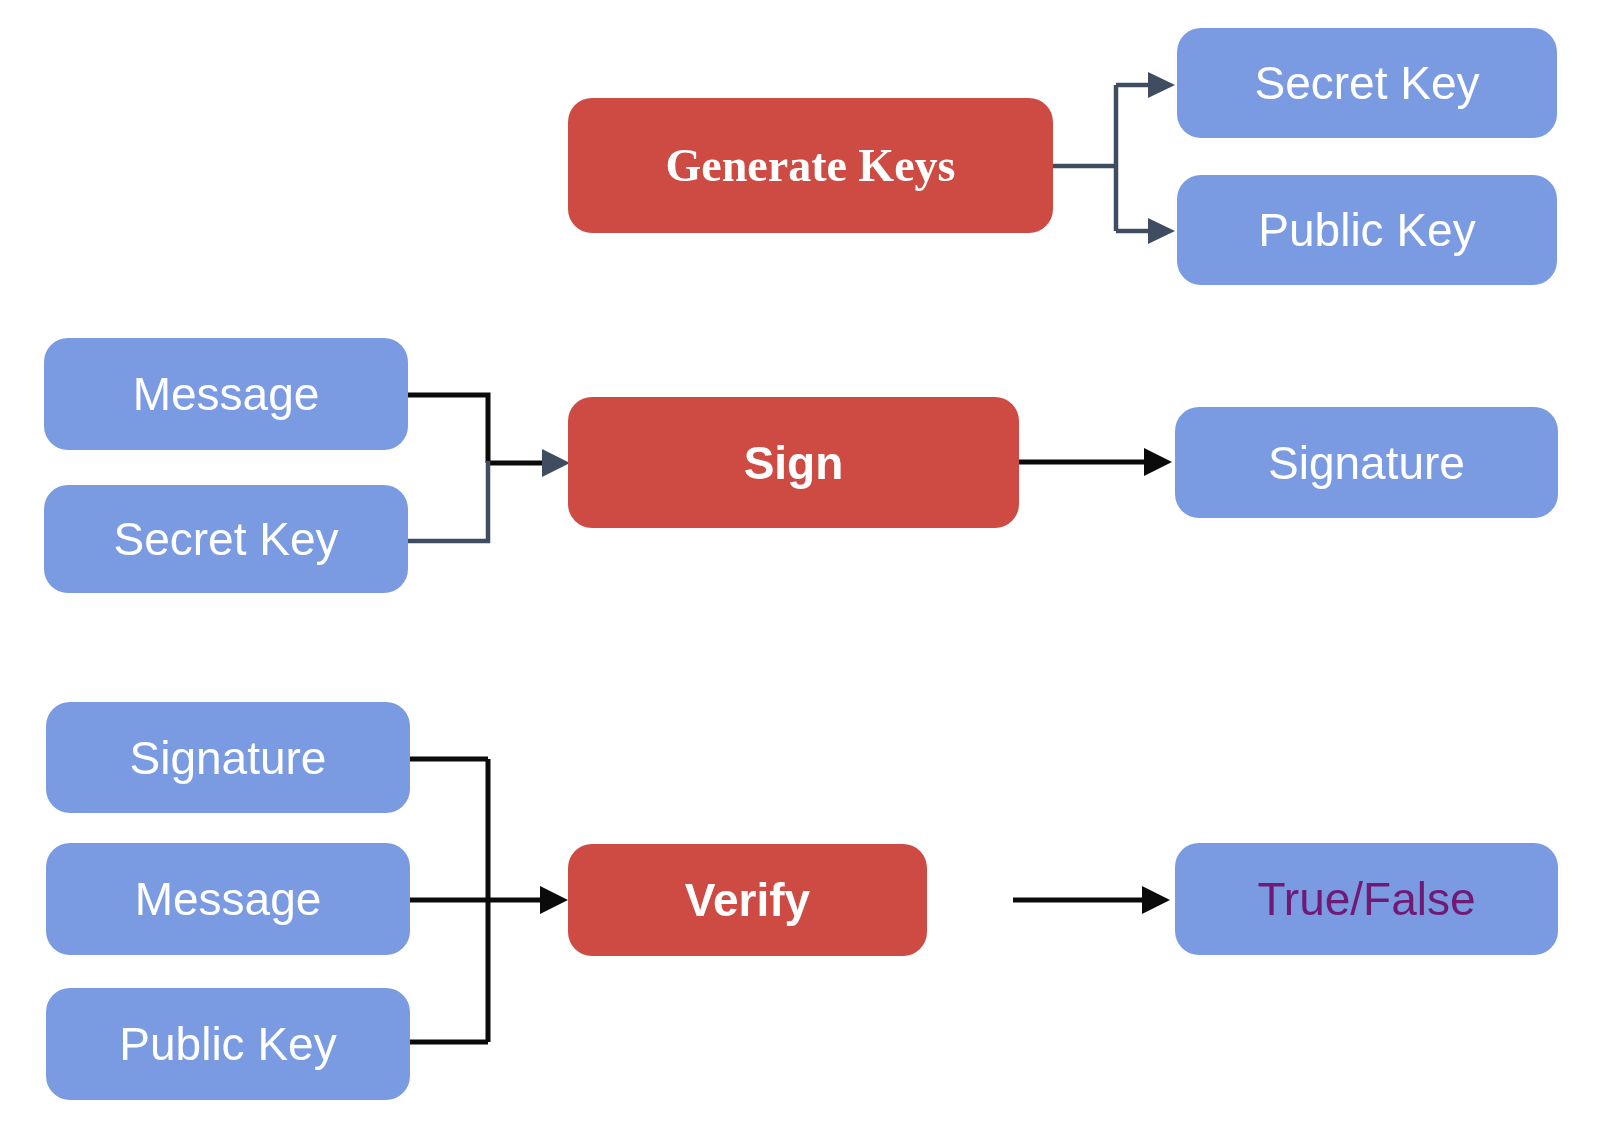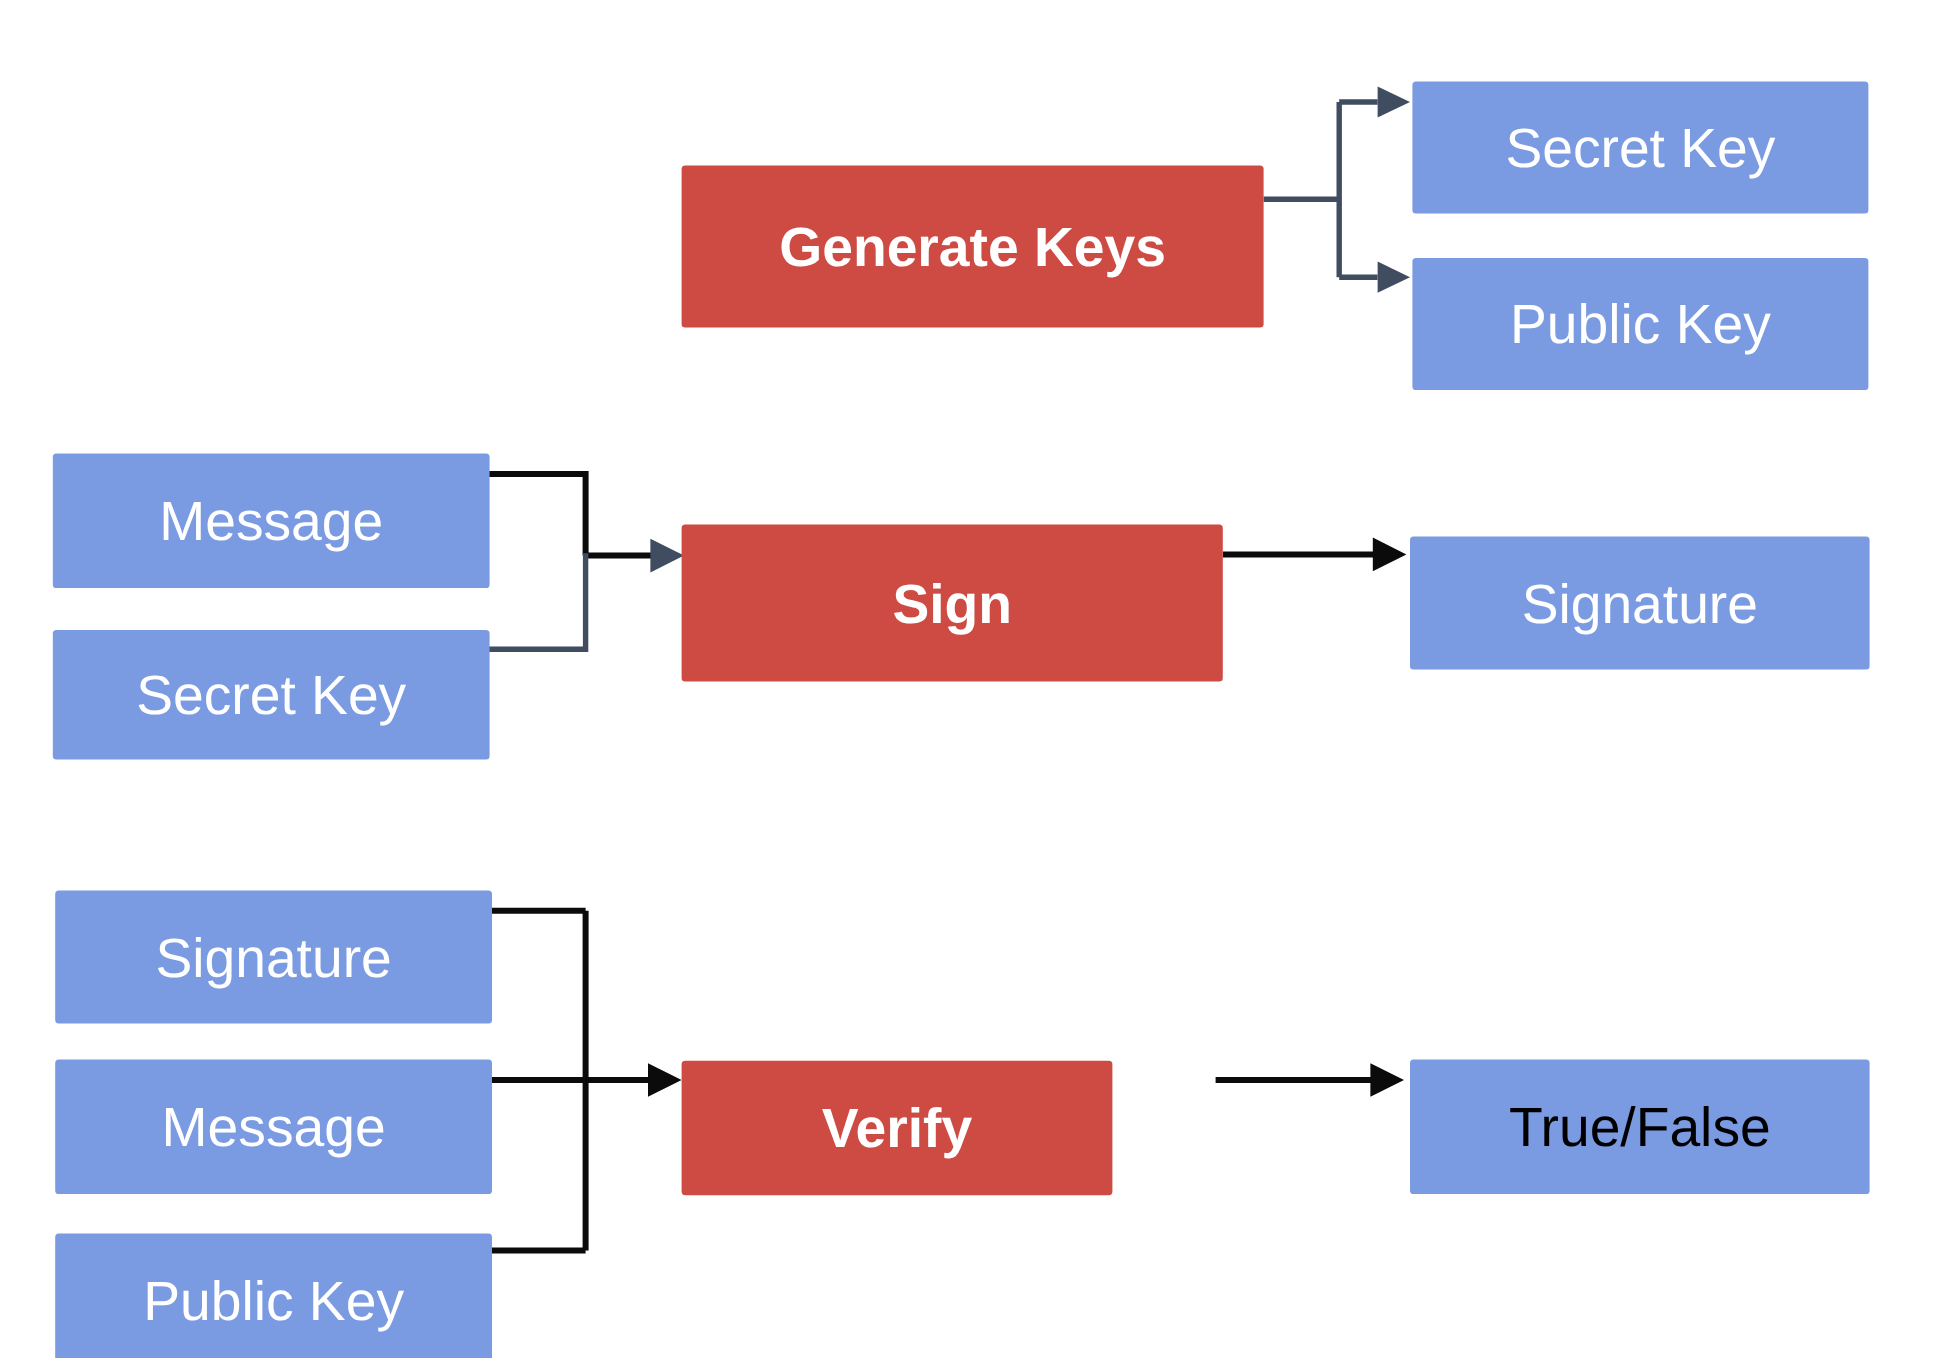--- a/index.html
+++ b/index.html
@@ -17,29 +17,28 @@
   }
   .connectors {
     position: absolute;
     left: 0;
     top: 0;
     width: 1618px;
     height: 1132px;
   }
   .node {
     position: absolute;
-    border-radius: 3px;
+    border-radius: 24px;
     display: flex;
     align-items: center;
     justify-content: center;
     color: #ffffff;
     text-align: center;
     line-height: 1;
     white-space: nowrap;
-    margin-top: 40px;
   }
   .node.data {
     background: #7A9BE2;
     font-size: 46px;
     font-weight: 400;
   }
   .node.process {
     background: #CE4B44;
     font-size: 46px;
     font-weight: 700;
@@ -77,28 +76,28 @@
       <path d="M410 1042 H488" stroke="#0B0B0B"></path>
       <path d="M488 759 V1042" stroke="#0B0B0B"></path>
       <path d="M488 900 H542" stroke="#0B0B0B"></path>
     </g>
     <polygon points="540,886 568,900 540,914" fill="#0B0B0B"></polygon>
 
     <path d="M1013 900 H1144" fill="none" stroke-width="5" stroke="#0B0B0B"></path>
     <polygon points="1142,886 1170,900 1142,914" fill="#0B0B0B"></polygon>
   </svg>
 
-  <div class="node process" style="left: 568px; top: 98px; width: 485px; height: 135px; background: rgb(206, 75, 68); color: rgb(255, 255, 255);">Generate Keys</div>
+  <div class="node process" style="left: 568px; top: 98px; width: 485px; height: 135px; background: rgb(206, 75, 68); color: rgb(255, 255, 255); font-family: Liberation Serif, serif;">Generate Keys</div>
   <div class="node data" style="left: 1177px; top: 28px; width: 380px; height: 110px; background: rgb(122, 155, 226); color: rgb(255, 255, 255);">Secret Key</div>
   <div class="node data" style="left: 1177px; top: 175px; width: 380px; height: 110px; background: rgb(122, 155, 226); color: rgb(255, 255, 255);">Public Key</div>
 
   <div class="node data" style="left: 44px; top: 338px; width: 364px; height: 112px; background: rgb(122, 155, 226); color: rgb(255, 255, 255);">Message</div>
   <div class="node data" style="left: 44px; top: 485px; width: 364px; height: 108px; background: rgb(122, 155, 226); color: rgb(255, 255, 255);">Secret Key</div>
   <div class="node process" style="left: 568px; top: 397px; width: 451px; height: 131px; background: rgb(206, 75, 68); color: rgb(255, 255, 255);">Sign</div>
   <div class="node data" style="left: 1175px; top: 407px; width: 383px; height: 111px; background: rgb(122, 155, 226); color: rgb(255, 255, 255);">Signature</div>
 
   <div class="node data" style="left: 46px; top: 702px; width: 364px; height: 111px; background: rgb(122, 155, 226); color: rgb(255, 255, 255);">Signature</div>
   <div class="node data" style="left: 46px; top: 843px; width: 364px; height: 112px; background: rgb(122, 155, 226); color: rgb(255, 255, 255);">Message</div>
   <div class="node data" style="left: 46px; top: 988px; width: 364px; height: 112px; background: rgb(122, 155, 226); color: rgb(255, 255, 255);">Public Key</div>
   <div class="node process" style="left: 568px; top: 844px; width: 359px; height: 112px; background: rgb(206, 75, 68); color: rgb(255, 255, 255);">Verify</div>
-  <div class="node data" style="left: 1175px; top: 843px; width: 383px; height: 112px; background: rgb(122, 155, 226); color: #000000;">True/False</div>
+  <div class="node data" style="left: 1175px; top: 843px; width: 383px; height: 112px; background: rgb(122, 155, 226); color: #701a75;">True/False</div>
 
 </div>
 
 </body></html>

